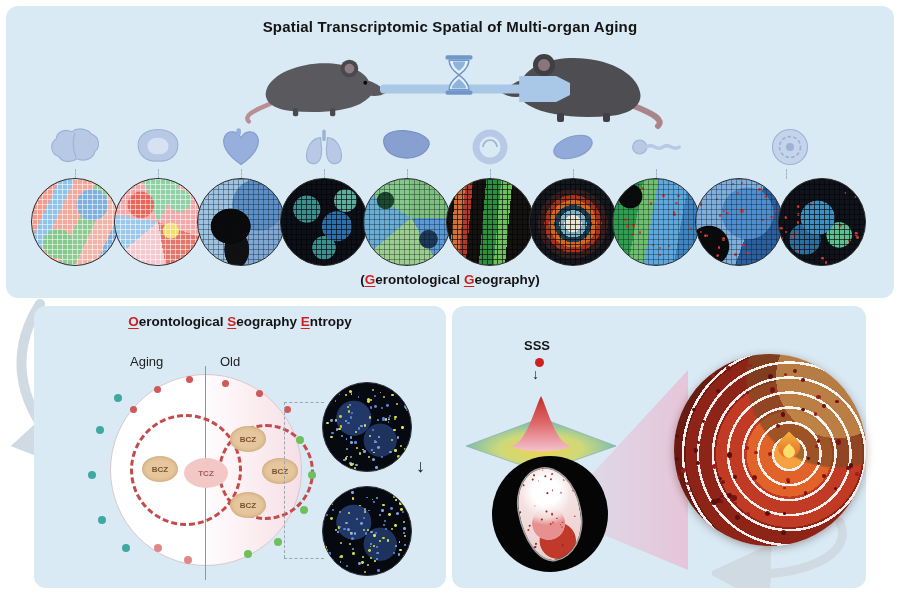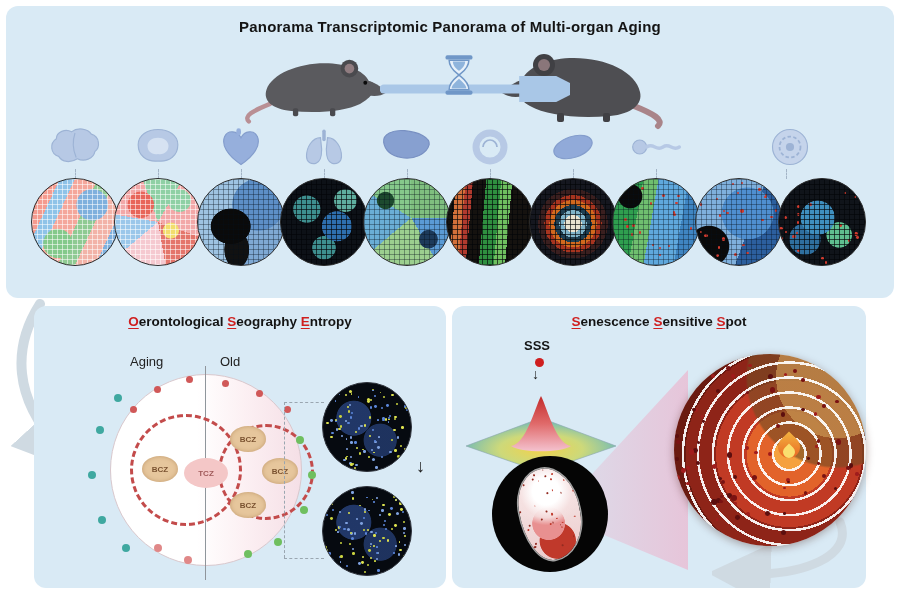--- a/index.html
+++ b/index.html
@@ -148,21 +148,21 @@
   #right-flow-arrow { left:260px; top:210px; width:152px; height:72px; }
 
   .speckle { } .speckle i { display:block; position:absolute; border-radius:50%; }
 </style>
 </head>
 <body>
 
 <div class="stage">
 
   <div class="panel" id="top-panel">
-    <div class="main-title">Panorama Transcriptomic Panorama of Multi-organ Aging</div>
+    <div class="main-title">Spatial Transcriptomic Spatial of Multi-organ Aging</div>
 
     <svg class="mouse" id="mouse-young" viewBox="0 0 170 80">
       <path d="M34 58 C14 66 4 72 10 78" stroke="#b98f94" stroke-width="5" fill="none" stroke-linecap="round"></path>
       <path d="M150 46 C158 42 156 35 146 32 C140 20 120 12 96 12 C66 12 36 24 30 42 C26 54 36 64 58 66 C90 69 120 66 136 58 C142 55 148 50 150 46 Z" fill="#5a5a5e"></path>
       <path d="M146 32 C154 34 162 40 166 45 C160 49 152 50 145 48 Z" fill="#5a5a5e"></path>
       <circle cx="124" cy="18" r="10" fill="#4a4a4e"></circle>
         <circle cx="124" cy="18" r="5.5" fill="#907c80"></circle>
       <circle cx="142" cy="34" r="2.2" fill="#0a0a0a"></circle>
       <rect x="60" y="63" width="6" height="9" rx="2" fill="#4a4a4e"></rect>
       <rect x="102" y="63" width="6" height="9" rx="2" fill="#4a4a4e"></rect>
@@ -319,20 +319,23 @@
         <i style="width: 3.1px; height: 3.1px; left: 34.8%; top: 28.1%; background: rgb(210, 59, 46);"></i>
         <i style="width: 2px; height: 2px; left: 19.4%; top: 62.2%; background: rgb(210, 59, 46);"></i>
         <i style="width: 2.9px; height: 2.9px; left: 90%; top: 66.7%; background: rgb(210, 59, 46);"></i>
         <i style="width: 2.3px; height: 2.3px; left: 70.3%; top: 52.9%; background: rgb(210, 59, 46);"></i>
         <i style="width: 2.1px; height: 2.1px; left: 79.7%; top: 70.3%; background: rgb(210, 59, 46);"></i>
         <i style="width: 3.1px; height: 3.1px; left: 2.2%; top: 16%; background: rgb(210, 59, 46);"></i>
         <i style="width: 2.9px; height: 2.9px; left: 21%; top: 39.8%; background: rgb(210, 59, 46);"></i>
         <i style="width: 2.4px; height: 2.4px; left: 53.4%; top: 95.5%; background: rgb(210, 59, 46);"></i>
       </div>
 
+    <div class="gg-line">
+      <span>(</span><span class="accent">G</span><span>erontological </span><span class="accent">G</span><span>eography)</span>
+    </div>
   </div>
 
   <svg class="flow-arrow" id="left-flow-arrow" viewBox="0 0 80 172">
     <defs>
         <marker id="mgray" markerWidth="7" markerHeight="7" refX="3.2" refY="3.5" orient="auto">
       <path d="M0 0 L7 3.5 L0 7 Z" fill="#cfdae2"></path>
         </marker>
       </defs>
     <path d="M34 6 C6 50 8 100 52 148" stroke="#cfdae2" stroke-width="10" fill="none" stroke-linecap="round" marker-end="url(#mgray)"></path>
   </svg>
@@ -610,23 +613,20 @@
         <i style="width: 2.8px; height: 2.8px; left: 87.9%; top: 24%; background: rgb(221, 226, 79);"></i>
         <i style="width: 2.7px; height: 2.7px; left: 15%; top: 4.7%; background: rgb(127, 162, 224);"></i>
         <i style="width: 2px; height: 2px; left: 1.4%; top: 66.9%; background: rgb(201, 210, 63);"></i>
         <i style="width: 2.7px; height: 2.7px; left: 19.3%; top: 77.8%; background: rgb(201, 210, 63);"></i>
         <i style="width: 2px; height: 2px; left: 49.7%; top: 87.1%; background: rgb(201, 210, 63);"></i>
       </div>
     <div class="down-glyph" style="left:382px; top:150px">↓</div>
   </div>
 
   <div class="panel" id="right-panel">
-    <div class="sub-title">
-      <span class="accent">S</span><span>enescence </span><span class="accent">S</span><span>ensitive </span><span class="accent">S</span><span>pot</span>
-    </div>
 
     <div id="sss-label">SSS</div>
     <div id="sss-dot"></div>
     <div class="down-glyph" style="left:80px; top:60px; font-size:14px">↓</div>
 
     <svg id="peak-plot" viewBox="0 0 155 88">
       <defs>
         <radialGradient id="baseG" cx="50%" cy="58%" r="62%">
           <stop offset="0" stop-color="#f2d24b"></stop>
             <stop offset="0.45" stop-color="#cdd97a"></stop>

